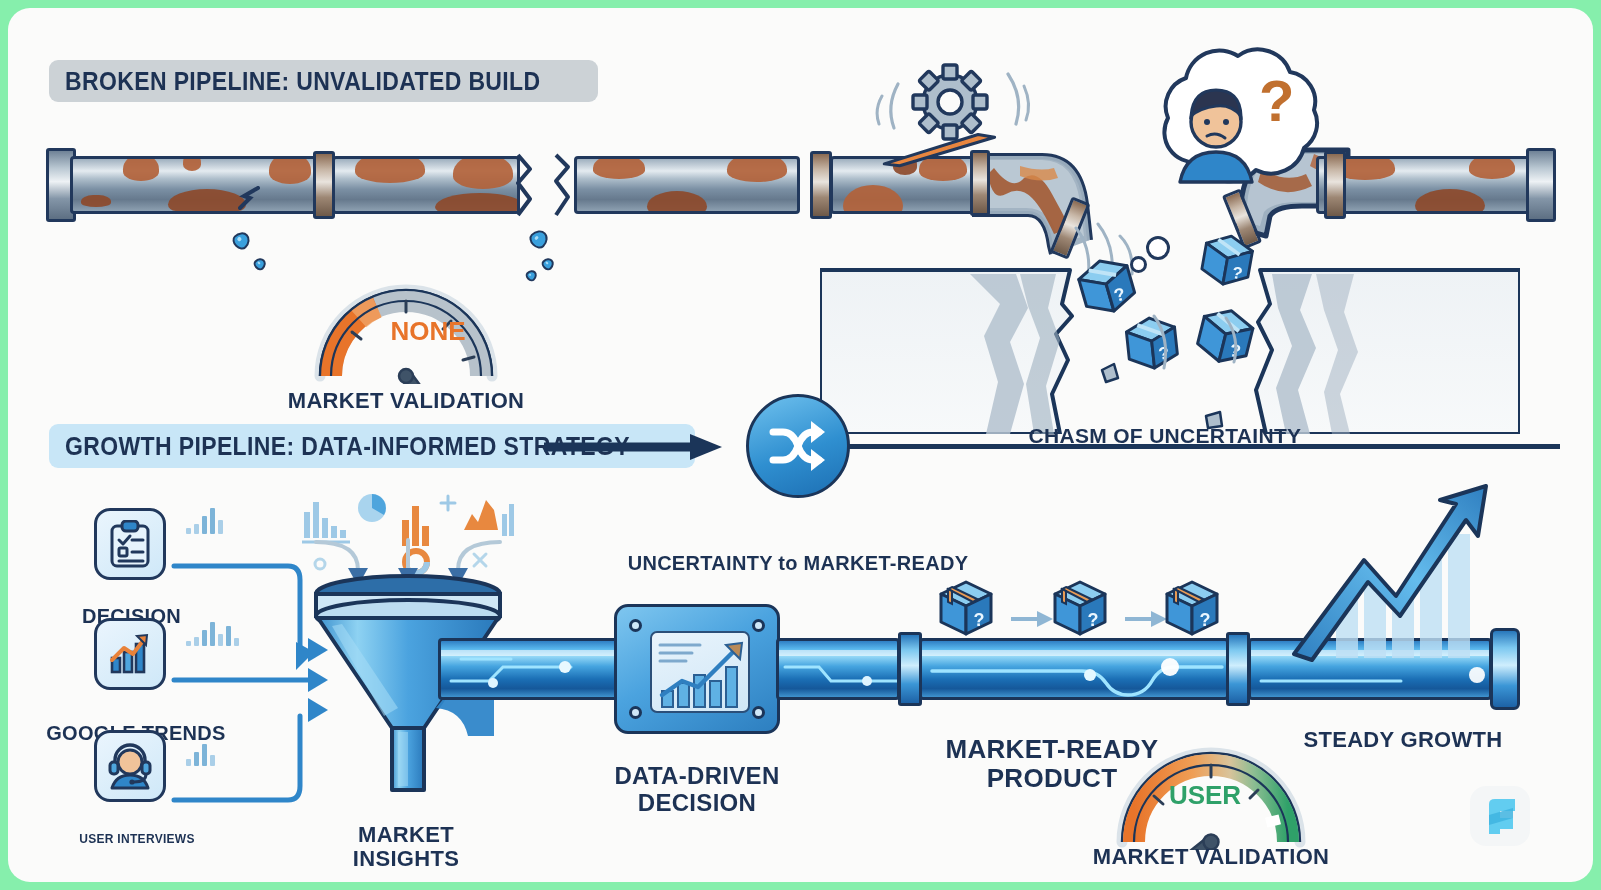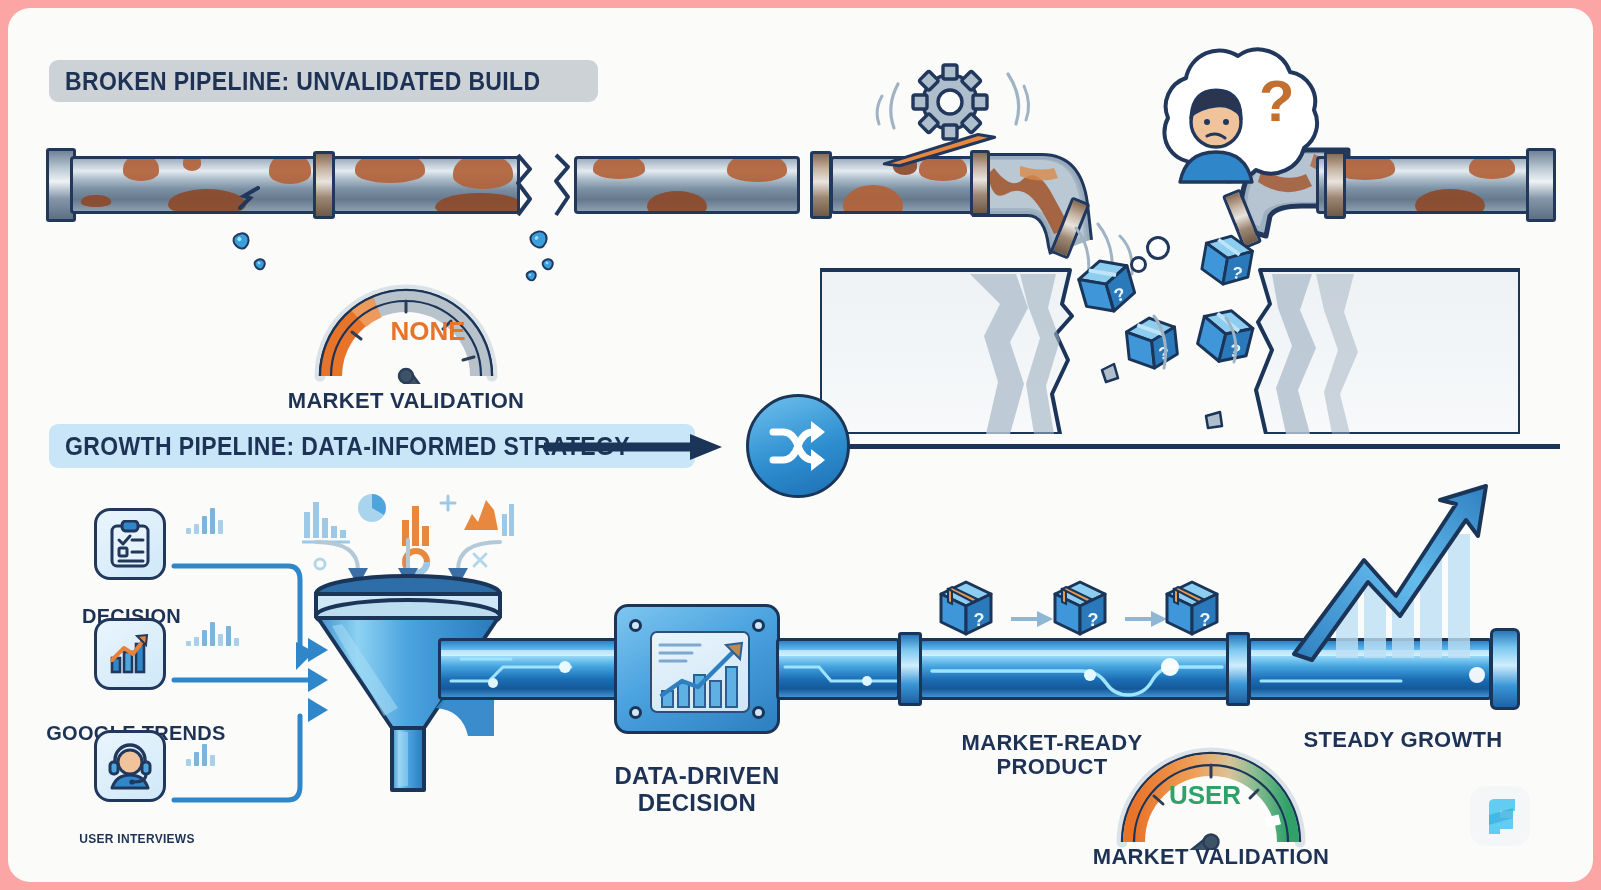--- a/index.html
+++ b/index.html
@@ -1,19 +1,19 @@
 <!DOCTYPE html>
 <html><head>
 <meta charset="utf-8">
 <style>
   html,body{margin:0;padding:0;background:#0d0d0d;}
   body{font-family:"Liberation Sans",sans-serif;}
   #stage{
     position:relative;width:1601px;height:890px;overflow:hidden;
-    background:#fca5a5;
+    background:#86efac;
   }
   #canvas{
     position:absolute;left:8px;top:8px;width:1585px;height:874px;
     background:#fbfbfa;border-radius:22px;overflow:hidden;
   }
   .abs{position:absolute;}
 
   
   .banner{
     position:absolute;display:flex;align-items:center;
@@ -383,20 +383,23 @@
 
       <path d="M0 6 H250 L242 40 L252 52 L236 70 L248 96 L232 130 L240 170 H0Z" fill="url(#cliffL)" stroke="#1b3559" stroke-width="4" stroke-linejoin="round"></path>
       <path d="M150 10 L196 10 L208 44 L190 78 L204 120 L190 170 L166 170 L178 118 L164 72 L180 40Z" fill="#b4c2cf" opacity=".85"></path>
       <path d="M200 10 L236 10 L228 44 L240 76 L226 122 L234 170 L214 170 L206 120 L220 74 L208 42Z" fill="#9fb0c0" opacity=".6"></path>
 
       <path d="M700 6 H440 L450 40 L438 58 L452 86 L436 126 L446 170 H700Z" fill="url(#cliffR)" stroke="#1b3559" stroke-width="4" stroke-linejoin="round"></path>
       <path d="M452 10 L492 10 L480 46 L496 84 L478 126 L490 170 L466 170 L456 124 L472 82 L458 44Z" fill="#b4c2cf" opacity=".85"></path>
       <path d="M496 10 L534 10 L524 48 L538 88 L520 130 L530 170 L512 170 L504 128 L518 86 L504 46Z" fill="#9fb0c0" opacity=".5"></path>
     </svg>
   </div>
+  <div class="cap" style="left:992px;top:392px;width:330px;font-size:21px;">
+    <span>CHASM OF UNCERTAINTY</span>
+  </div>
 
   <div class="gauge" style="left:298px;top:266px;">
     <svg width="200" height="110" viewBox="0 0 200 110">
 
       <path d="M14 102 A86 86 0 0 1 186 102" fill="none" stroke="#dbe3e9" stroke-width="11" stroke-linecap="round"></path>
       <path d="M14 102 A86 86 0 0 1 186 102" fill="none" stroke="#1b3559" stroke-width="2.5"></path>
 
       <path d="M25 102 A75 75 0 0 1 175 102" fill="none" stroke="#b7c2cb" stroke-width="22"></path>
 
       <path d="M25 102 A75 75 0 0 1 71 33" fill="none" stroke="#e8742a" stroke-width="22"></path>
@@ -440,20 +443,23 @@
 
   <div class="tnode" style="left:738px;top:386px;width:104px;height:104px;">
     <svg width="62" height="62" viewBox="0 0 62 62">
       <g stroke="#ffffff" stroke-width="7" fill="none" stroke-linecap="round" stroke-linejoin="round">
         <path d="M6 17 H16 Q26 17 31 31 Q36 45 46 45 H52"></path>
         <path d="M6 45 H16 Q26 45 31 31 Q36 17 46 17 H52"></path>
       </g>
       <path d="M44 6 L58 17 L44 28Z" fill="#ffffff"></path>
       <path d="M44 34 L58 45 L44 56Z" fill="#ffffff"></path>
     </svg>
+  </div>
+  <div class="cap" style="left:615px;top:522px;width:350px;font-size:20px;font-weight:700;">
+    <span>UNCERTAINTY to MARKET-READY</span>
   </div>
 
   <div class="tile" style="left:86px;top:500px;">
     <svg width="44" height="48" viewBox="0 0 44 48">
       <rect x="4" y="6" width="36" height="40" rx="5" fill="#e6f3fc" stroke="#21385c" stroke-width="3"></rect>
       <rect x="14" y="1" width="16" height="10" rx="4" fill="#2f86c9" stroke="#21385c" stroke-width="3"></rect>
       <path d="M11 20 l4 4 l7 -8" stroke="#21385c" stroke-width="3" fill="none" stroke-linecap="round" stroke-linejoin="round"></path>
       <rect x="11" y="28" width="8" height="8" rx="1.5" fill="none" stroke="#21385c" stroke-width="3"></rect>
       <line x1="24" y1="20" x2="35" y2="20" stroke="#21385c" stroke-width="3" stroke-linecap="round"></line>
       <line x1="24" y1="32" x2="35" y2="32" stroke="#21385c" stroke-width="3" stroke-linecap="round"></line>
@@ -606,20 +612,24 @@
       <ellipse cx="100" cy="48" rx="92" ry="16" fill="#bcdcf0" stroke="#1b3559" stroke-width="4"></ellipse>
 
       <path d="M10 50 L84 160 L116 160 L190 50Z" fill="url(#fg)" stroke="#1b3559" stroke-width="4" stroke-linejoin="round"></path>
       <path d="M34 56 L90 140 L76 148 L24 58Z" fill="#a5dcf5" opacity=".55"></path>
 
       <path d="M84 160 L84 222 L116 222 L116 160Z" fill="url(#fg)" stroke="#1b3559" stroke-width="4" stroke-linejoin="round"></path>
       <path d="M90 164 L90 218 L100 218 L100 164Z" fill="#a5dcf5" opacity=".5"></path>
 
       <path d="M128 140 Q154 142 160 168 L186 168 L186 118 L146 118Z" fill="#2f86c9" opacity=".95"></path>
     </svg>
+  </div>
+  <div class="cap" style="left:298px;top:790px;width:200px;font-size:22px;">
+    <span>MARKET
+INSIGHTS</span>
   </div>
 
   <div class="pipe-blue" style="left:430px;top:630px;width:180px;height:62px;">
     <div class="pipe-gloss"></div>
     <svg class="circuit" width="180" height="62" viewBox="0 0 180 62">
       <g stroke="#9fe4ff" stroke-width="3" fill="none" stroke-linecap="round">
         <path d="M10 40 H48 L62 26 H130"></path>
         <path d="M20 18 H70"></path>
       </g>
       <circle cx="52" cy="42" r="5" fill="#dff4ff"></circle>
@@ -726,21 +736,21 @@
   <div class="parcel" style="left:1153px;top:570px;">
     <svg width="62" height="62" viewBox="0 0 62 62">
       <path d="M31 4 L56 16 L31 28 L6 16Z" fill="#8ccdf0" stroke="#1b3559" stroke-width="3" stroke-linejoin="round"></path>
       <path d="M6 16 L31 28 L31 56 L6 44Z" fill="#3f96d8" stroke="#1b3559" stroke-width="3" stroke-linejoin="round"></path>
       <path d="M56 16 L31 28 L31 56 L56 44Z" fill="#2a79bb" stroke="#1b3559" stroke-width="3" stroke-linejoin="round"></path>
       <path d="M17 9 L42 21 L38 24 L13 11Z" fill="#e79b55" stroke="#1b3559" stroke-width="2"></path>
       <path d="M13 11 L13 24 L17 26 L17 13Z" fill="#e79b55" stroke="#1b3559" stroke-width="2"></path>
       <text x="44" y="48" fill="#e9f6ff" font-size="18" font-family="Liberation Sans" font-weight="700" text-anchor="middle">?</text>
     </svg>
   </div>
-  <div class="cap" style="left:930px;top:698px;width:228px;font-size:22px;">
+  <div class="cap" style="left:930px;top:698px;width:228px;font-size:26px;">
     <span>MARKET-READY
 PRODUCT</span>
   </div>
 
   <div class="gauge" style="left:1098px;top:730px;">
     <svg width="210" height="112" viewBox="0 0 210 112">
       <defs>
         <linearGradient id="gband" x1="0" y1="0" x2="1" y2="0">
           <stop offset="0%" stop-color="#e8742a"></stop>
           <stop offset="38%" stop-color="#ef9e55"></stop>

